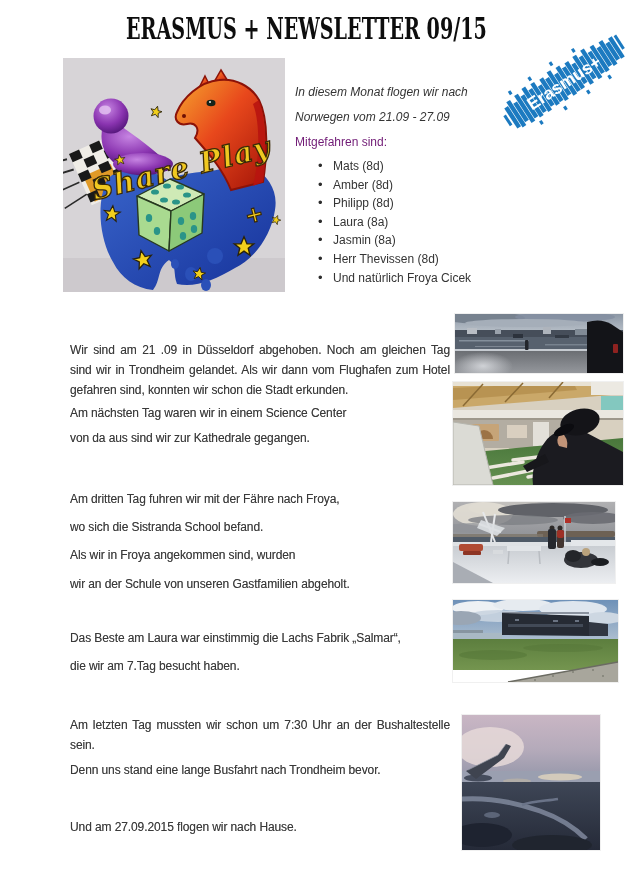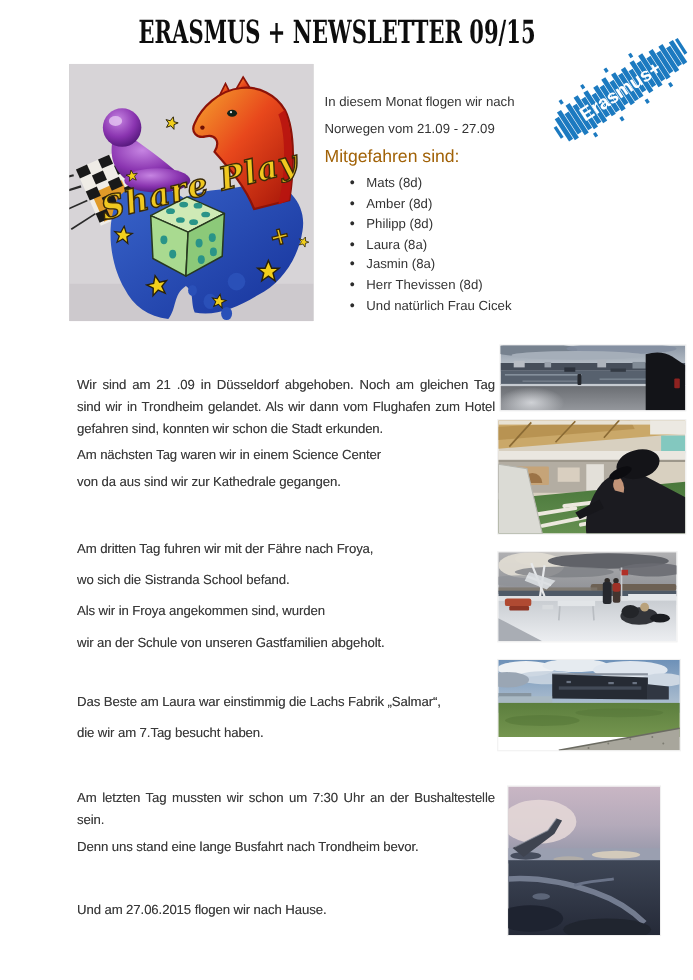--- a/index.html
+++ b/index.html
@@ -14,22 +14,22 @@
     font-size:29px;color:#0d0d0d;transform:scaleX(0.66);white-space:nowrap;
     letter-spacing:0px;
   }
   
   .stamp{position:absolute;left:492px;top:24px;width:150px;height:110px;}
   
   .artwork{position:absolute;left:63px;top:58px;width:222px;height:234px;
     box-shadow:inset 0 0 0 1px rgba(120,115,120,.45);}
   
   .intro{position:absolute;left:295px;top:80px;font-size:12px;line-height:25px;color:#343434;}
-  .intro div{white-space:nowrap;}
-  .mitgefahren{position:absolute;left:295px;top:130px;font-size:16px;line-height:25px;color:#a16207;}
+  .intro div{white-space:nowrap;font-style:italic;}
+  .mitgefahren{position:absolute;left:295px;top:130px;font-size:12px;line-height:25px;color:#701a75;}
   ul.participants{position:absolute;left:317px;top:157px;margin:0;padding:0;list-style:none;}
   ul.participants li{
     position:relative;padding-left:16px;font-size:12px;line-height:18.6px;
     color:#343434;white-space:nowrap;
   }
   ul.participants li::before{
     content:"•";position:absolute;left:1px;top:0;font-size:13px;color:#2c2c2c;
   }
   
   .para{
@@ -219,35 +219,35 @@
   </div>
   <div class="mitgefahren">Mitgefahren sind:</div>
 
   <ul class="participants">
     <li>Mats (8d)</li>
     <li>Amber (8d)</li>
     <li>Philipp (8d)</li>
     <li>Laura (8a)</li>
     <li>Jasmin (8a)</li>
     <li>Herr Thevissen (8d)</li>
-    <li>Und natürlich Frau Cicek</li>
+    <li>Und natürlich Froya Cicek</li>
   </ul>
 
   <p class="para just" style="top:328px;">Wir sind am 21 .09 in Düsseldorf abgehoben. Noch am gleichen Tag sind wir in Trondheim gelandet. Als wir dann vom Flughafen zum Hotel gefahren sind, konnten wir schon die Stadt erkunden.</p>
   <p class="para" style="top:391px;">Am nächsten Tag waren wir in einem Science Center</p>
   <p class="para" style="top:416px;">von da aus sind wir zur Kathedrale gegangen.</p>
   <p class="para" style="top:477px;">Am dritten Tag fuhren wir mit der Fähre nach Froya,</p>
   <p class="para" style="top:505px;">wo sich die Sistranda School befand.</p>
   <p class="para" style="top:533px;">Als wir in Froya angekommen sind, wurden</p>
   <p class="para" style="top:562px;">wir an der Schule von unseren Gastfamilien abgeholt.</p>
   <p class="para" style="top:616px;">Das Beste am Laura war einstimmig die Lachs Fabrik „Salmar“,</p>
   <p class="para" style="top:644px;">die wir am 7.Tag besucht haben.</p>
   <p class="para just" style="top:703px;">Am letzten Tag mussten wir schon um 7:30 Uhr an der Bushaltestelle sein.</p>
   <p class="para" style="top:748px;">Denn uns stand eine lange Busfahrt nach Trondheim bevor.</p>
-  <p class="para" style="top:805px;">Und am 27.06.2015 flogen wir nach Hause.</p>
+  <p class="para" style="top:805px;">Und am 27.09.2015 flogen wir nach Hause.</p>
 
   <div class="photo ph1">
     <svg viewBox="0 0 168 59" preserveAspectRatio="none">
       <defs>
         <linearGradient id="sky1" x1="0" y1="0" x2="0" y2="1">
             <stop offset="0%" stop-color="#8c97a5"></stop>
             <stop offset="100%" stop-color="#c6cdd4"></stop>
           </linearGradient>
         <linearGradient id="asph" x1="0" y1="0" x2="0" y2="1">
             <stop offset="0%" stop-color="#6b6e73"></stop>

